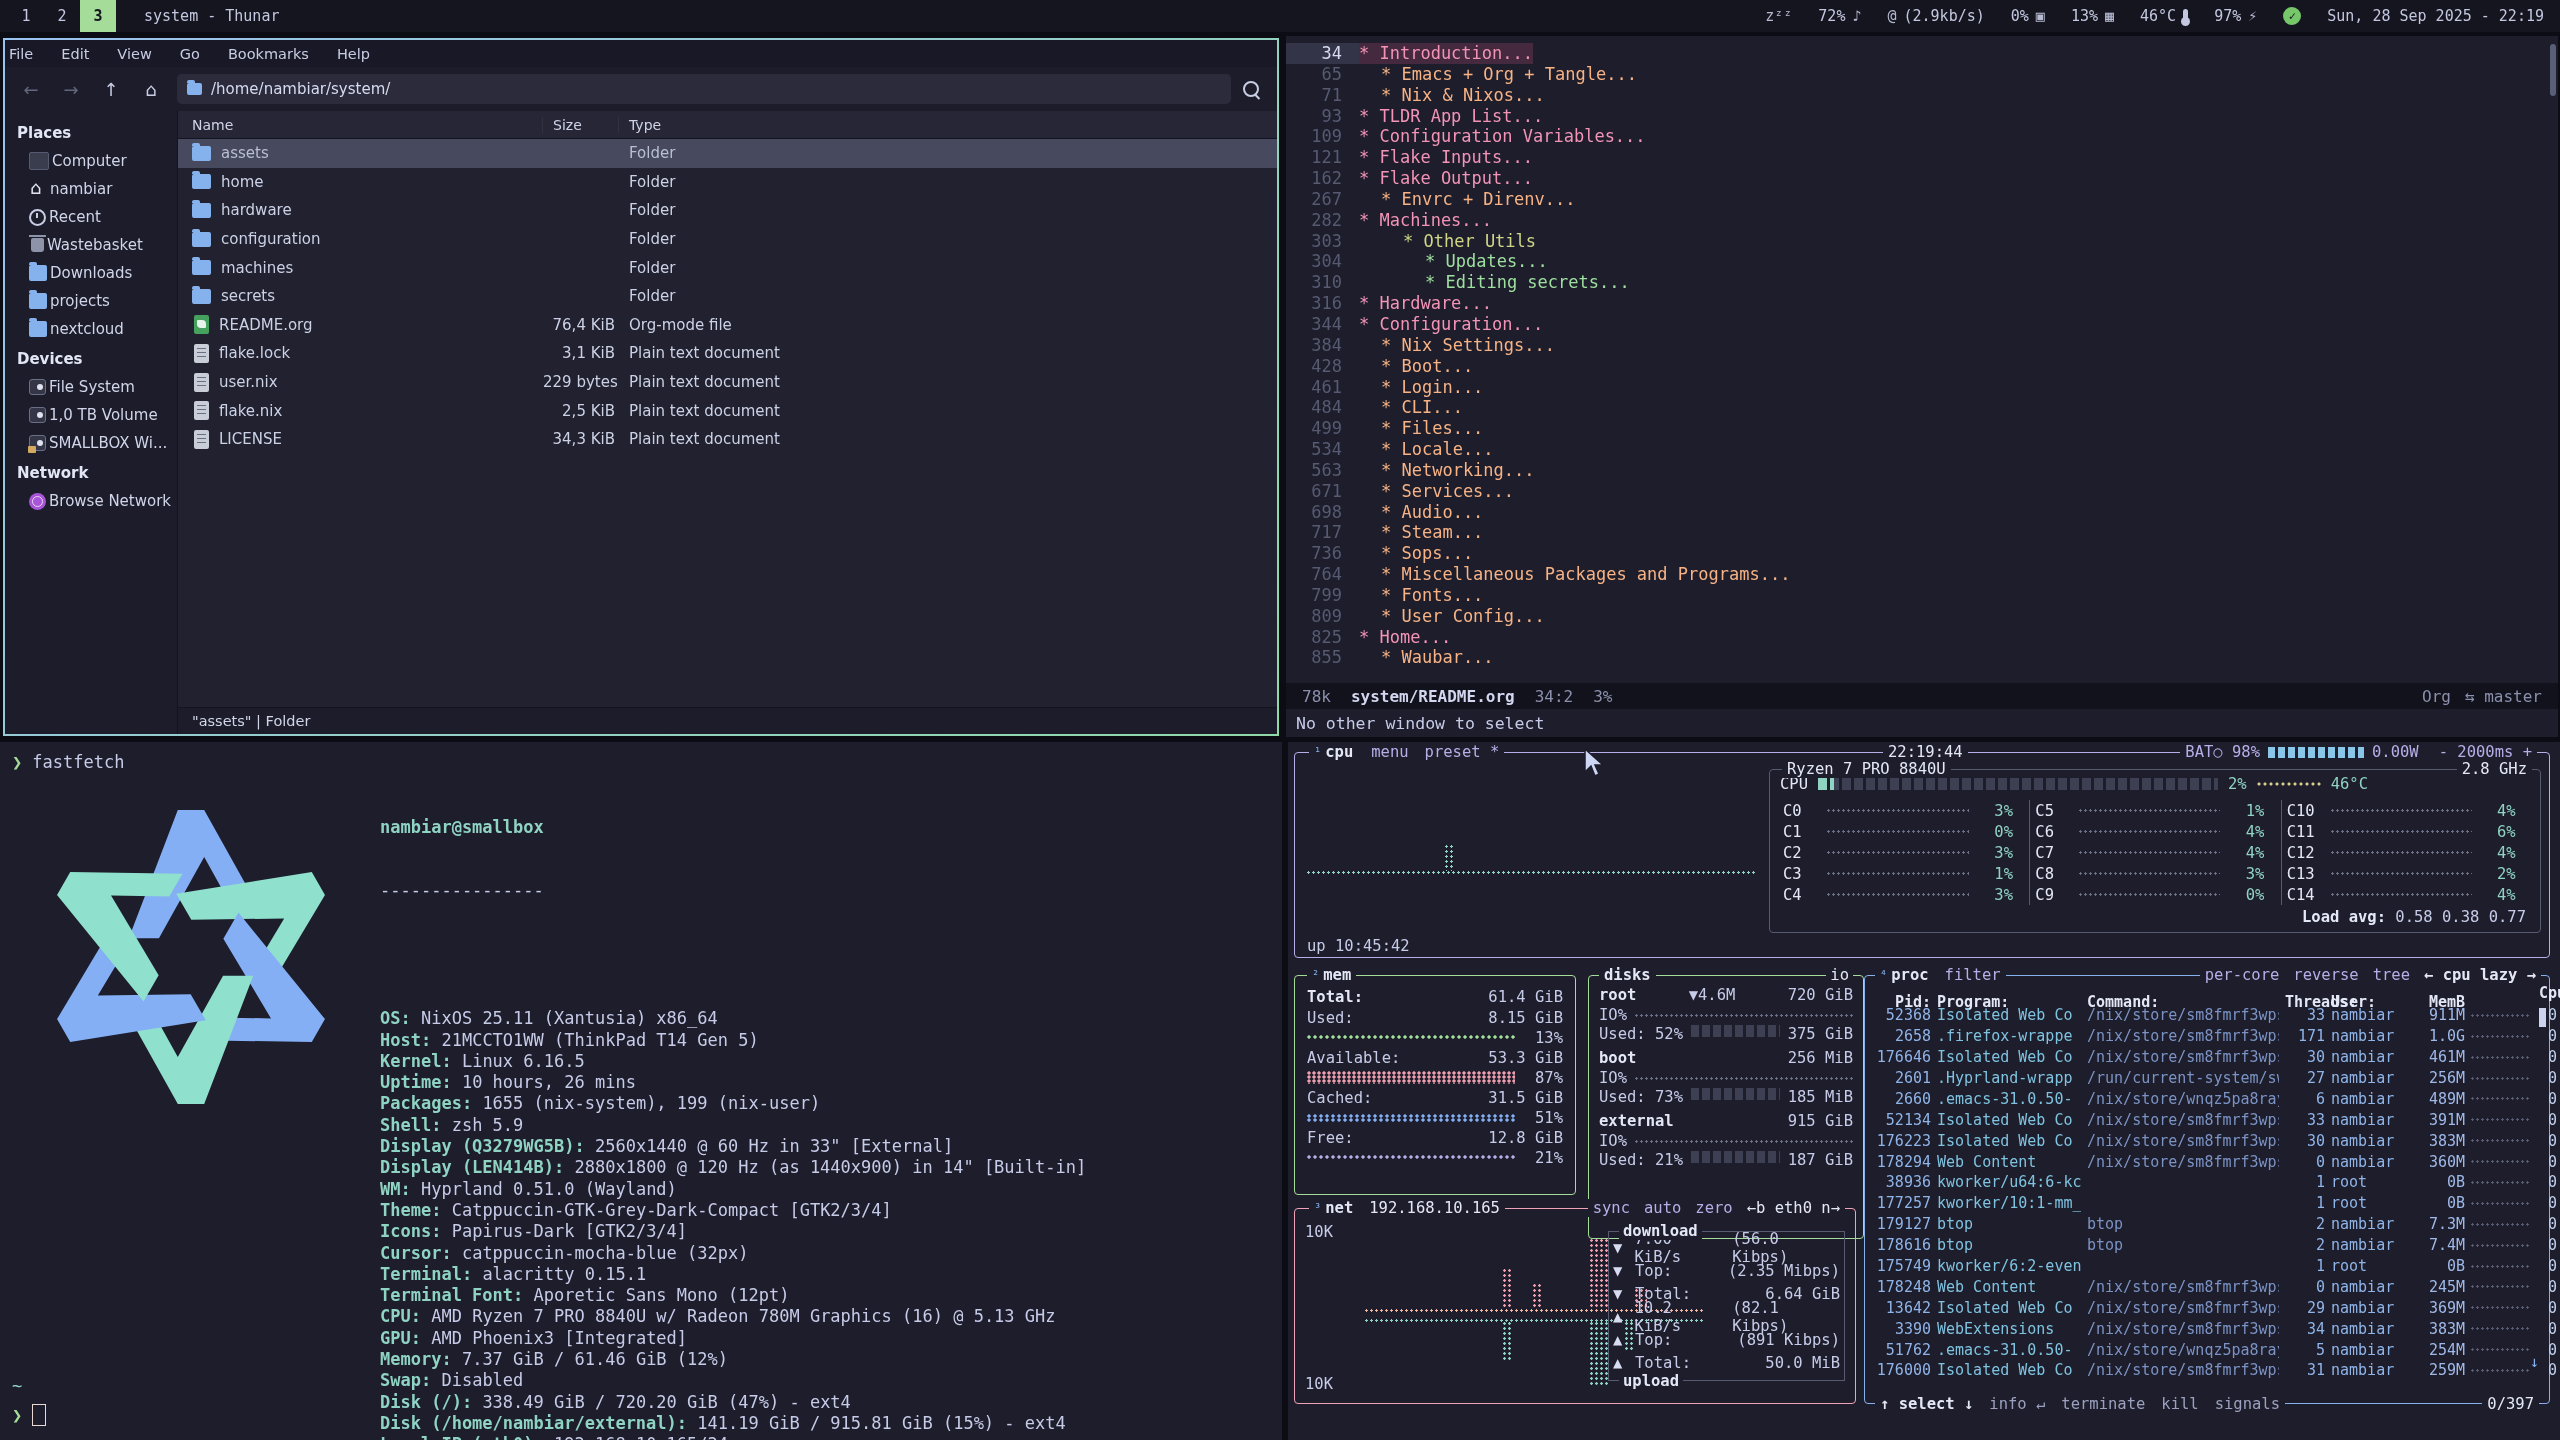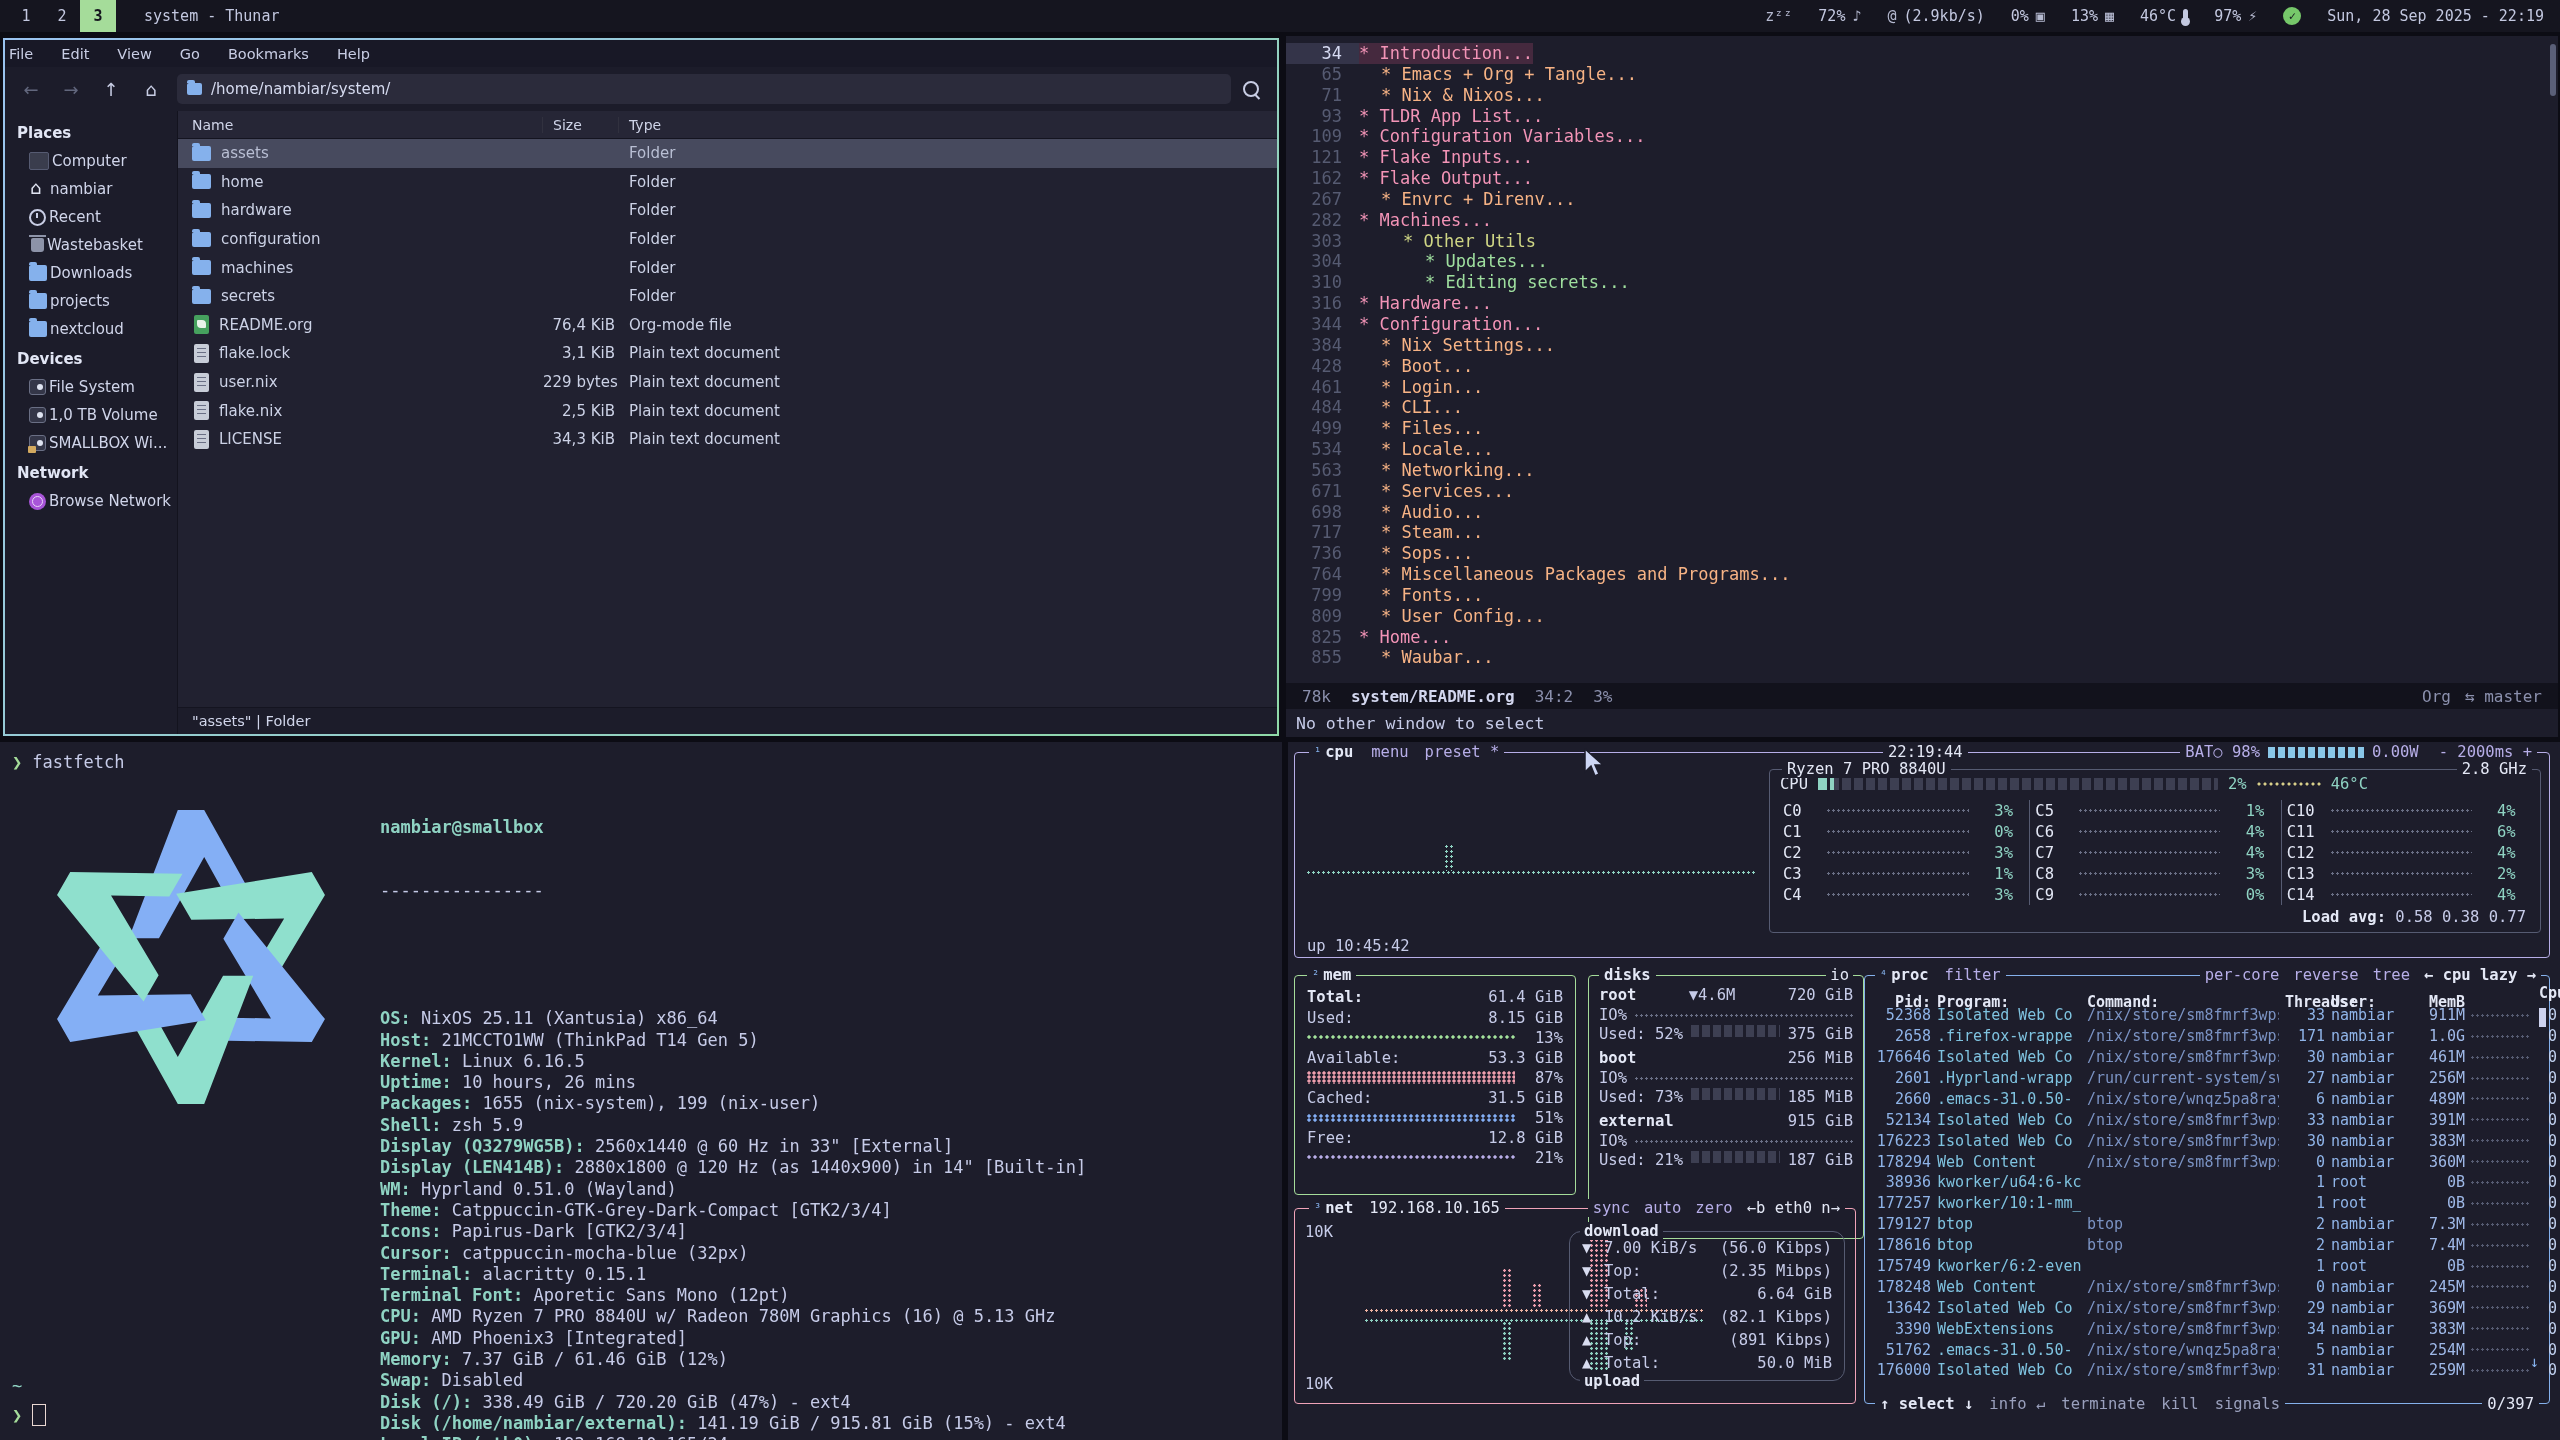--- a/index.html
+++ b/index.html
@@ -153,21 +153,21 @@
   .dmeter .fill{background:repeating-linear-gradient(90deg,#9fe0b8 0 8px,#1d1d2b 8px 11px);}
   #net-box{left:6px;top:466px;width:562px;height:196px;border-color:#f0a3b8;}
   .nscale{position:absolute;left:10px;color:#c6cbe8;}
   .netline1{position:absolute;left:70px;top:100px;width:340px;height:3px;
     background-image:radial-gradient(circle at 1.5px 1.5px,#efb3a2 1px,transparent 1.4px);background-size:5px 3px;}
   .netline2{position:absolute;left:70px;top:110px;width:340px;height:3px;
     background-image:radial-gradient(circle at 1.5px 1.5px,#8fd3c3 1px,transparent 1.4px);background-size:5px 3px;}
   .nspike{position:absolute;background-size:5px 5px;}
   .nspike.pink{background-image:radial-gradient(circle at 1.5px 1.5px,#ef9fae 1.1px,transparent 1.5px);}
   .nspike.teal{background-image:radial-gradient(circle at 1.5px 1.5px,#8fd3c3 1.1px,transparent 1.5px);}
-  #net-sub{position:absolute;right:10px;top:22px;width:276px;height:150px;border:1px solid #565b72;border-radius:12px;padding:4px 12px;box-sizing:border-box;}
+  #net-sub{position:absolute;right:10px;top:22px;width:237px;height:150px;border:1px solid #565b72;border-radius:0;padding:4px 4px;box-sizing:border-box;}
   .nlbl{position:absolute;background:#1d1d2b;padding:0 4px;color:#e4e8f6;font-weight:bold;}
   .nrow{display:flex;height:23px;align-items:center;gap:8px;}
   .narrow{width:14px;color:#d8dcf0;}
   .nval{margin-left:auto;}
   #proc-box{left:576px;top:233px;width:686px;height:429px;border-color:#85b1ec;}
   .pgrid{display:grid;grid-template-columns:58px 144px 192px 40px 74px 54px 58px 40px;column-gap:6px;
          align-items:center;height:20.9px;padding:0 8px;font-size:15px;}
   .phead{color:#e4e8f6;font-weight:bold;margin-top:8px;}
   .c-r{text-align:right;}
   .p-pid{color:#8fb4e8;text-align:right;}

